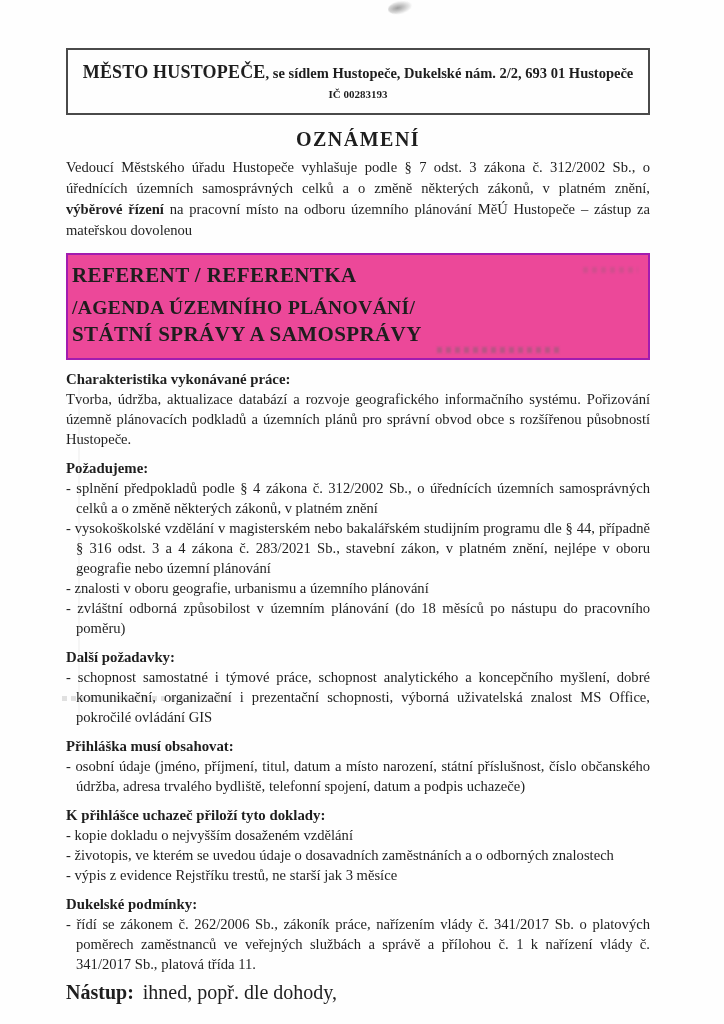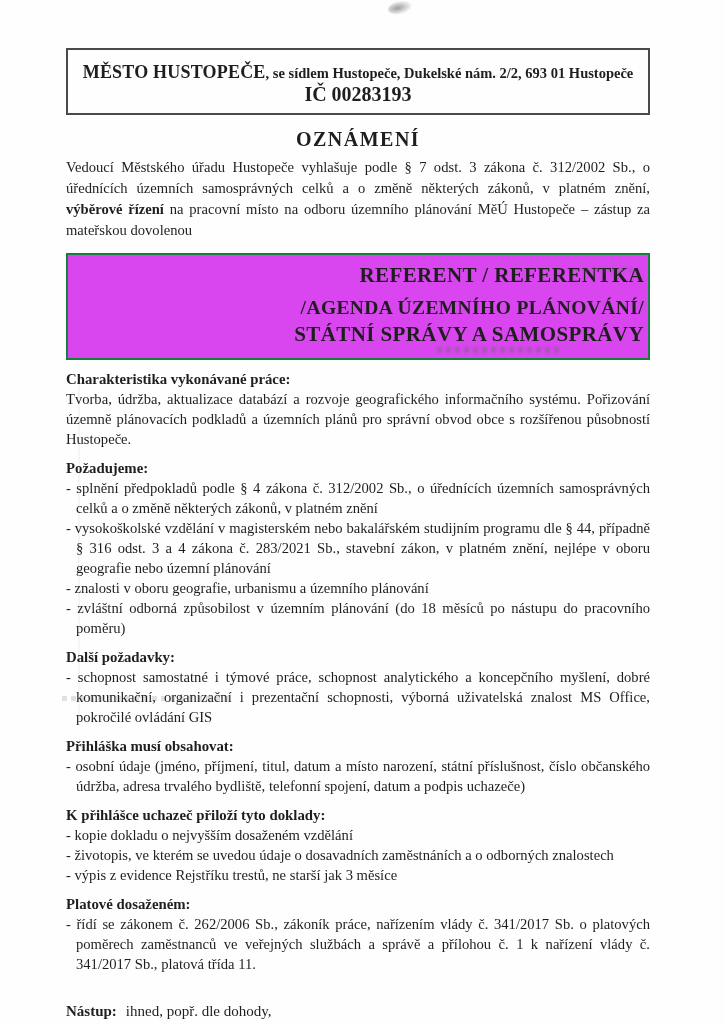--- a/index.html
+++ b/index.html
@@ -20,64 +20,64 @@
   
   .letterhead {
     border: 2px solid #4a4a4a;
     background: #fefefe;
     text-align: center;
     padding: 12px 6px 9px 6px;
     font-weight: bold;
   }
   .letterhead .line1 { font-size: 14.5px; line-height: 20px; }
   .letterhead .org-name { font-size: 18px; letter-spacing: 0.2px; }
-  .letterhead .line2 { font-size: 20px; line-height: 19px; margin-top: 2px; }
+  .letterhead .line2 { font-size: 11px; line-height: 19px; margin-top: 2px; }
   
   .doc-title {
     text-align: center;
     font-size: 20px;
     font-weight: bold;
     letter-spacing: 1.5px;
     margin: 13px 0 6px 0;
   }
   
   .intro {
     font-size: 14.6px;
     line-height: 21px;
     text-align: justify;
     margin: 0;
   }
   .intro .b { font-weight: bold; }
   
   .pos-box {
     position: relative;
     margin-top: 12px;
-    background: #d946ef;
-    border: 2px solid #15803d;
-    text-align: right;
+    background: #ec4899;
+    border: 2px solid #a21caf;
+    text-align: left;
     padding: 7px 4px 11px 4px;
   }
   .pos-line { font-weight: bold; font-size: 21px; line-height: 26px; letter-spacing: 0.4px; }
   .pos-line.third { font-size: 19.5px; margin-top: 7px; }
   
   .section { margin-top: 9px; }
   .section-heading {
     font-weight: bold;
     font-size: 14.8px;
     line-height: 20px;
   }
   .para, .li {
     font-size: 14.6px;
     line-height: 20px;
     text-align: justify;
     margin: 0;
   }
   .li { padding-left: 10px; text-indent: -10px; }
   
-  .kv-line { margin-top: 27px; font-size: 15px; line-height: 20px; }
+  .kv-line { margin-top: 8px; font-size: 20px; line-height: 20px; }
   .kv-line .label { font-weight: bold; }
   .kv-line.wide-gap .label { margin-right: 9px; }
   .kv-line .value { margin-left: 4px; }
   .kv-line.wide-gap .value { margin-left: 0; }
   
   .smudge-top {
     position: absolute; left: 388px; top: 1px;
     width: 24px; height: 13px;
     border-radius: 50%;
     background: radial-gradient(ellipse at 40% 50%, rgba(105,105,105,0.65), rgba(150,150,150,0.25) 55%, rgba(200,200,200,0) 75%);
@@ -158,21 +158,21 @@
     </div>
 
     <div class="section">
       <div class="section-heading">K přihlášce uchazeč přiloží tyto doklady:</div>
       <div class="li">- kopie dokladu o nejvyšším dosaženém vzdělání</div>
       <div class="li">- životopis, ve kterém se uvedou údaje o dosavadních zaměstnáních a o odborných znalostech</div>
       <div class="li">- výpis z evidence Rejstříku trestů, ne starší jak 3 měsíce</div>
     </div>
 
     <div class="section">
-      <div class="section-heading">Platové dosaženém:</div>
+      <div class="section-heading">Dukelské podmínky:</div>
       <div class="li">- řídí se zákonem č. 262/2006 Sb., zákoník práce, nařízením vlády č. 341/2017 Sb. o platových poměrech zaměstnanců ve veřejných službách a správě a přílohou č. 1 k nařízení vlády č. 341/2017 Sb., platová třída 11.</div>
     </div>
 
     <div class="kv-line wide-gap">
       <span class="label">Nástup:</span><span class="value">ihned, popř. dle dohody,</span>
     </div>
 
   </div>
 </div>
 

